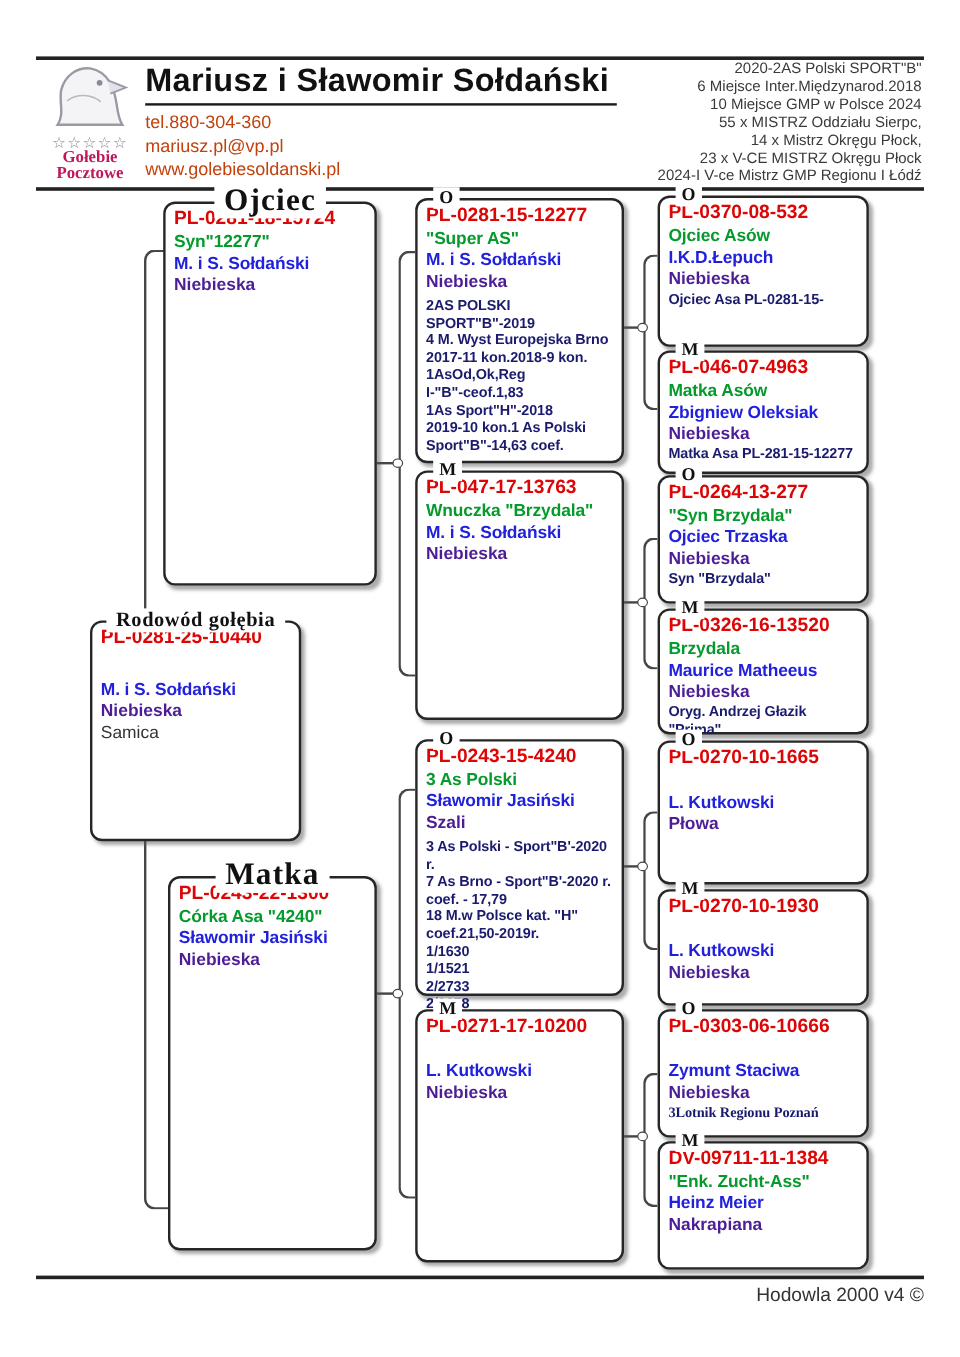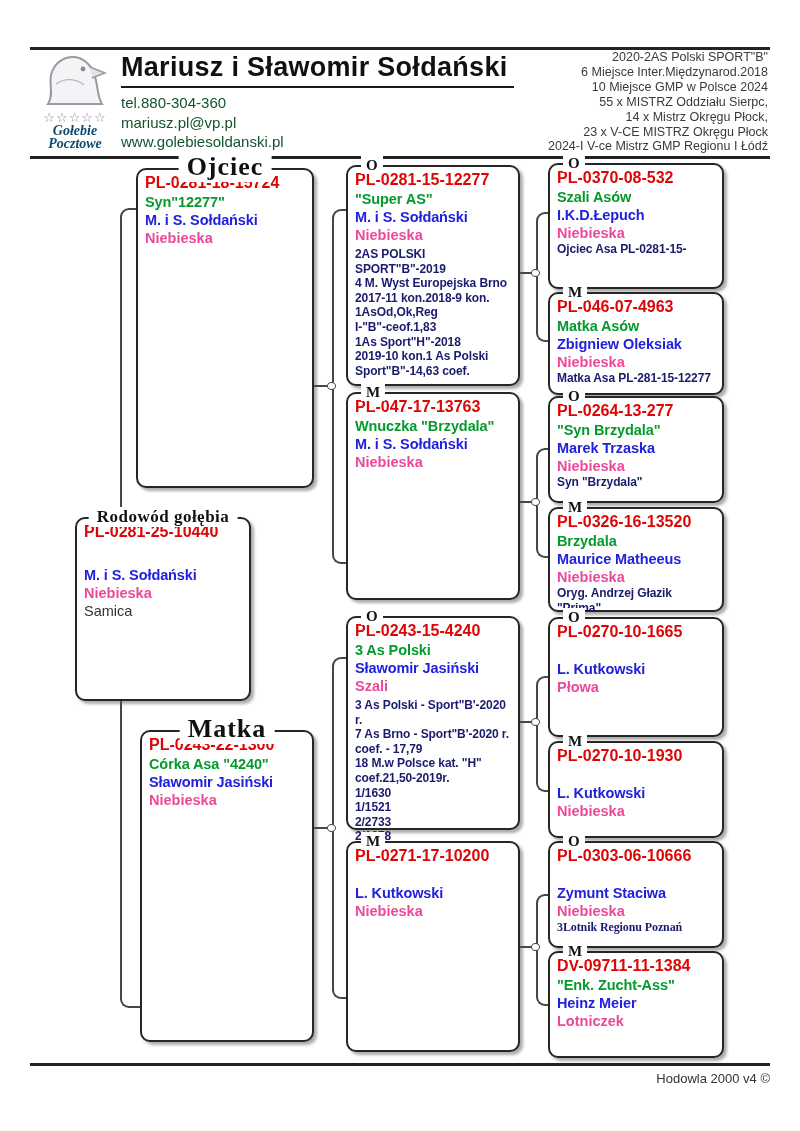--- a/index.html
+++ b/index.html
@@ -2,50 +2,50 @@
 <html><head>
 <meta charset="utf-8">
 <style>
   html,body{margin:0;padding:0;background:#fff;}
   #page{position:relative;width:800px;height:1131px;background:#fff;overflow:hidden;
         font-family:"Liberation Sans", sans-serif;color:#111;}
   .hline{position:absolute;background:#232323;height:2.5px;}
   
   #logo{position:absolute;left:28px;top:54px;width:94px;text-align:center;color:#7c7c86;}
   #logo .stars{font-size:13px;letter-spacing:1px;line-height:12px;color:#8a8a94;}
-  #logo .lname{font-family:"Liberation Serif",serif;font-weight:700;font-size:14px;line-height:13px;color:#0c4a6e;font-style:italic;}
+  #logo .lname{font-family:"Liberation Serif",serif;font-weight:700;font-size:14px;line-height:13px;color:#be185d;}
   #breeder{position:absolute;left:121px;top:52px;font-size:27px;font-weight:700;letter-spacing:.3px;
            border-bottom:2.5px solid #1a1a1a;padding:0 6px 3px 0;white-space:nowrap;}
-  #contact{position:absolute;left:121px;top:93px;font-size:15px;line-height:19.5px;color:#14532d;white-space:pre-line;}
+  #contact{position:absolute;left:121px;top:93px;font-size:15px;line-height:19.5px;color:#c2410c;white-space:pre-line;}
   #achv{position:absolute;left:390px;top:50px;width:378px;text-align:right;font-size:12.5px;
         line-height:14.9px;color:#3a3a3a;white-space:pre-line;}
   
   .pbox{position:absolute;background:#fff;border:2px solid #262626;border-radius:10px;
         box-shadow:3px 3px 3px rgba(90,90,90,.5);padding:3px 4px 3px 7px;z-index:2;box-sizing:border-box;}
   .slot{position:absolute;top:-11px;left:13px;background:#fff;padding:0 5px;
         font-family:"Liberation Serif",serif;font-weight:700;font-size:15px;color:#111;line-height:18px;}
   .btitle{position:absolute;top:-18px;left:50%;transform:translateX(-50%);background:#fff;padding:0 8px;
         font-family:"Liberation Serif",serif;font-weight:700;font-size:26px;letter-spacing:1px;
         white-space:nowrap;color:#111;line-height:30px;}
   .btitle.small{font-size:17px;top:-12px;line-height:20px;letter-spacing:.5px;}
   .ring{font-size:16px;font-weight:700;color:#dd0606;line-height:20px;white-space:nowrap;}
   .gname{font-size:14.5px;font-weight:700;color:#059a2c;line-height:18px;min-height:18px;letter-spacing:-.1px;white-space:nowrap;}
   .gname.tall{min-height:24px;}
   .owner{font-size:14.5px;font-weight:700;color:#2121dd;line-height:18px;letter-spacing:-.1px;white-space:nowrap;}
-  .pcolor{font-size:14.5px;font-weight:700;color:#ec4899;line-height:18px;}
+  .pcolor{font-size:14.5px;font-weight:700;color:#4c1d95;line-height:18px;}
   .sex{font-size:14.5px;font-weight:400;color:#333;line-height:18px;}
   .details{margin-top:3px;font-size:12px;font-weight:700;color:#1b1b6e;line-height:14.6px;
            letter-spacing:-.1px;white-space:pre-line;}
   
   .brk{position:absolute;border:2px solid #464646;border-right:none;border-radius:9px 0 0 9px;z-index:1;box-sizing:border-box;}
   .stub{position:absolute;height:2px;background:#464646;z-index:1;}
   .jdot{position:absolute;width:9px;height:8px;background:#fff;border:1.5px solid #464646;
         border-radius:50%;z-index:3;box-sizing:border-box;}
   
-  #footer-text{position:absolute;right:30px;top:1071px;font-size:13px;color:#333;}
+  #footer-text{position:absolute;right:30px;top:1071px;font-size:16px;color:#333;}
 </style>
 </head>
 <body>
 
 <div id="page">
 
   <div class="hline" style="left:30px;top:47px;width:740px;"></div>
   <div class="hline" style="left:30px;top:156px;width:740px;"></div>
   <div class="hline" style="left:30px;top:1063px;width:740px;"></div>
 
@@ -169,40 +169,40 @@
     <div class="slot">M</div>
     <div class="ring">PL-0271-17-10200</div>
     <div class="gname"></div>
     <div class="owner">L. Kutkowski</div>
     <div class="pcolor">Niebieska</div>
   </div>
 
   <div class="pbox" style="left:548px;top:163px;width:176px;height:126px;">
     <div class="slot">O</div>
     <div class="ring">PL-0370-08-532</div>
-    <div class="gname">Szali Asów</div>
+    <div class="gname">Ojciec Asów</div>
     <div class="owner">I.K.D.Łepuch</div>
     <div class="pcolor">Niebieska</div>
     <div class="details" style="margin-top:0;">Ojciec Asa PL-0281-15-</div>
   </div>
 
   <div class="pbox" style="left:548px;top:292px;width:176px;height:103px;">
     <div class="slot">M</div>
     <div class="ring">PL-046-07-4963</div>
     <div class="gname">Matka Asów</div>
     <div class="owner">Zbigniew Oleksiak</div>
     <div class="pcolor">Niebieska</div>
     <div class="details" style="margin-top:0;">Matka Asa PL-281-15-12277</div>
   </div>
 
   <div class="pbox" style="left:548px;top:396px;width:176px;height:107px;">
     <div class="slot">O</div>
     <div class="ring">PL-0264-13-277</div>
     <div class="gname">"Syn Brzydala"</div>
-    <div class="owner">Marek Trzaska</div>
+    <div class="owner">Ojciec Trzaska</div>
     <div class="pcolor">Niebieska</div>
     <div class="details" style="margin-top:0;">Syn "Brzydala"</div>
   </div>
 
   <div class="pbox" style="left:548px;top:507px;width:176px;height:105px;">
     <div class="slot">M</div>
     <div class="ring">PL-0326-16-13520</div>
     <div class="gname">Brzydala</div>
     <div class="owner">Maurice Matheeus</div>
     <div class="pcolor">Niebieska</div>
@@ -232,18 +232,18 @@
     <div class="owner">Zymunt Staciwa</div>
     <div class="pcolor">Niebieska</div>
     <div class="details" style="margin-top:0;font-family:Liberation Serif, serif;">3Lotnik Regionu Poznań</div>
   </div>
 
   <div class="pbox" style="left:548px;top:951px;width:176px;height:107px;">
     <div class="slot">M</div>
     <div class="ring">DV-09711-11-1384</div>
     <div class="gname">"Enk. Zucht-Ass"</div>
     <div class="owner">Heinz Meier</div>
-    <div class="pcolor">Lotniczek</div>
+    <div class="pcolor">Nakrapiana</div>
   </div>
 
   <div id="footer-text">Hodowla 2000 v4 ©</div>
 
 </div>
 
 </body></html>

